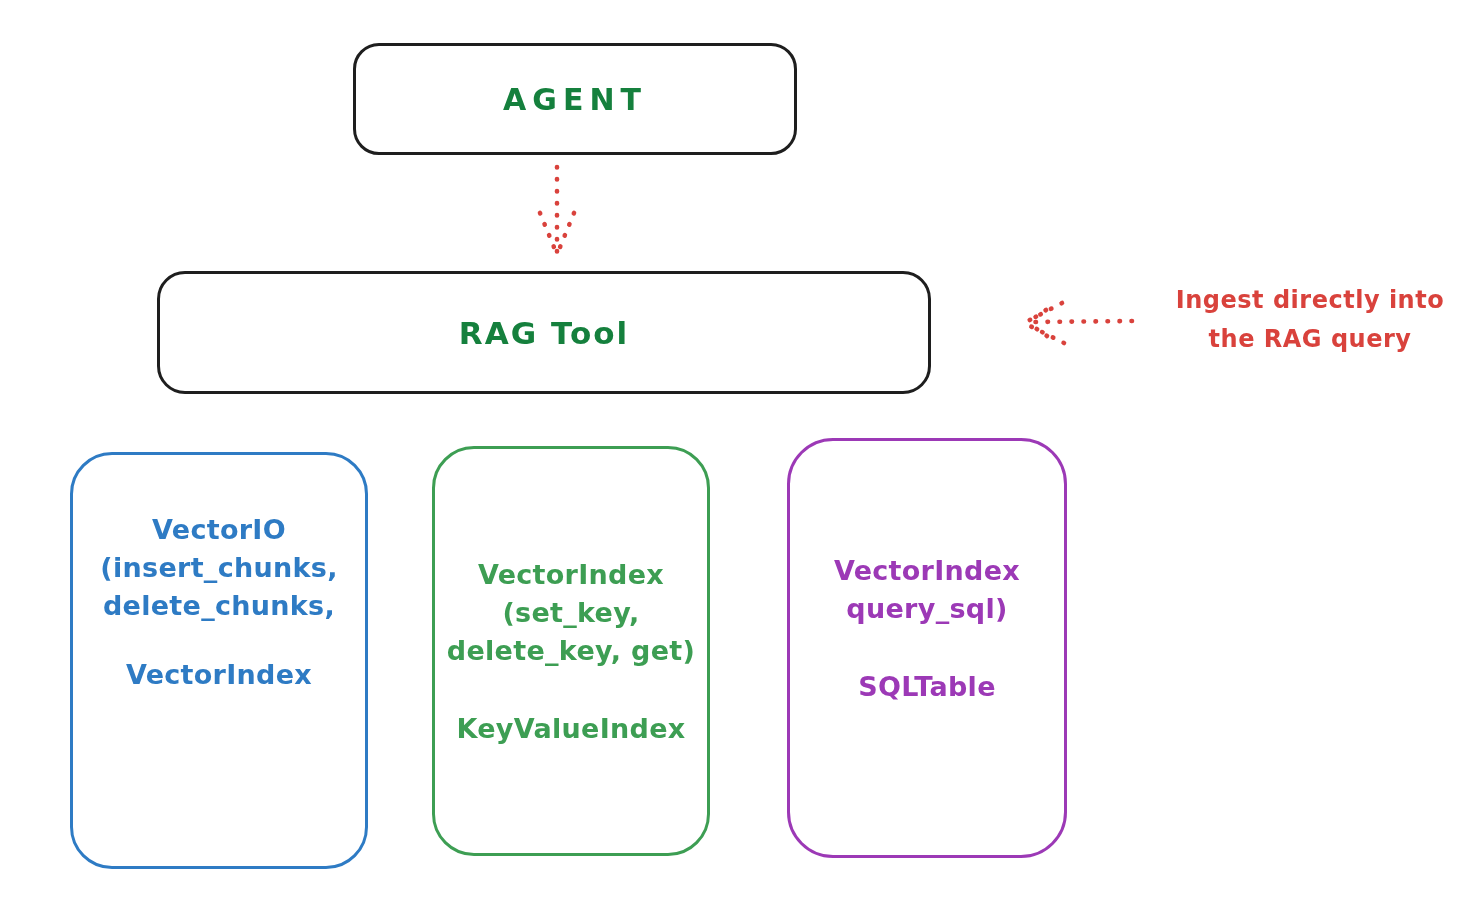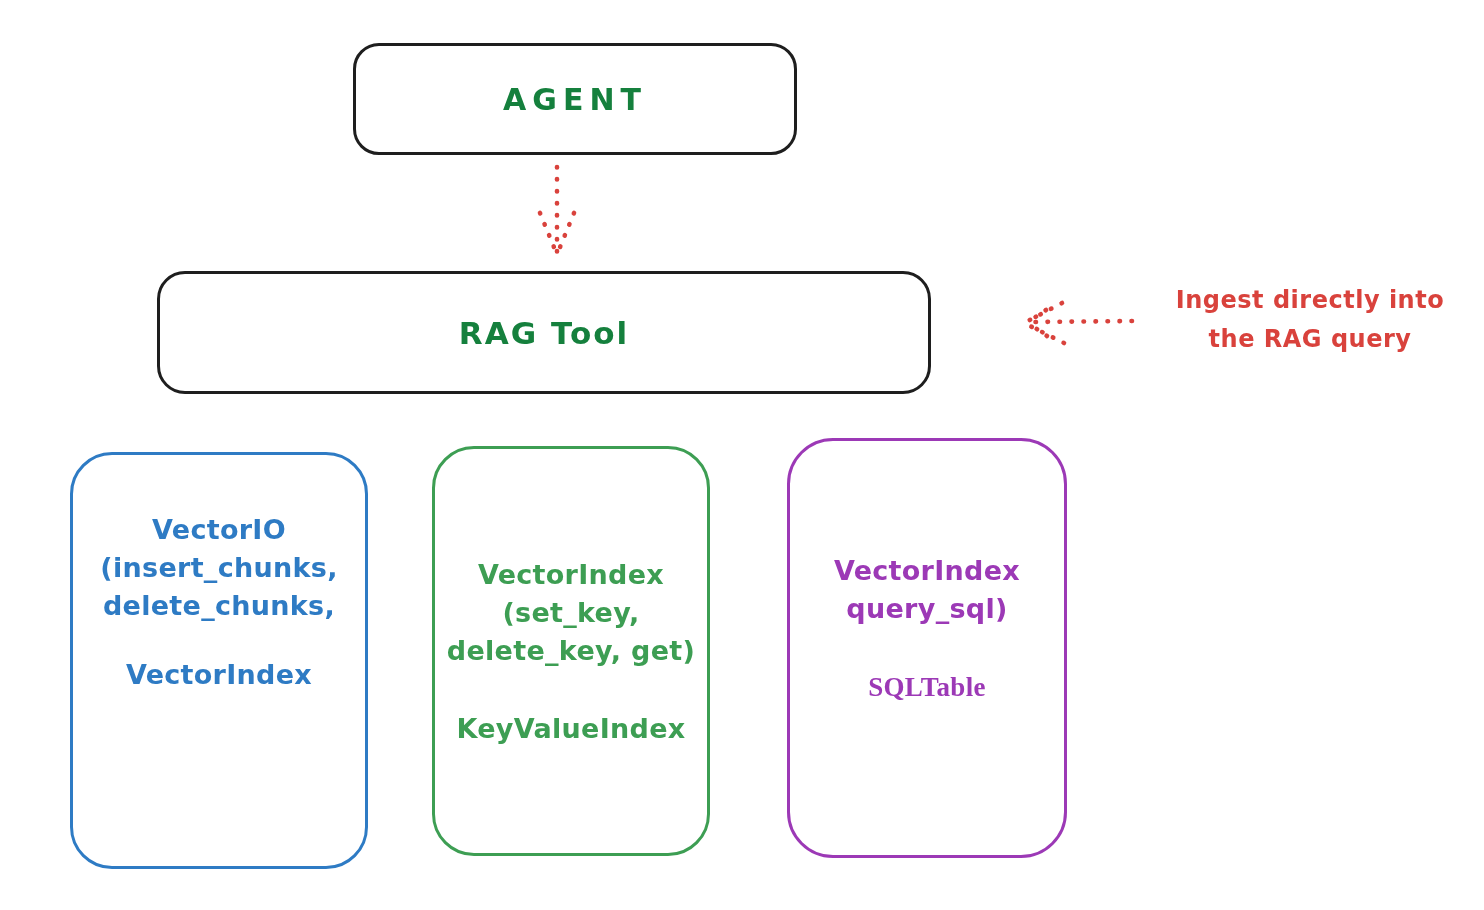--- a/index.html
+++ b/index.html
@@ -91,21 +91,21 @@
   #backend-keyvalue .index-label { margin-top: 40px; }
 
   #backend-relational {
     left: 787px; top: 438px;
     width: 280px; height: 420px;
     border-color: #9c39b6;
     color: #9c39b6;
     border-radius: 46px;
   }
   #backend-relational .text-block { margin-top: 111px; }
-  #backend-relational .index-label { margin-top: 40px; font-family: Liberation Serif, serif; }
+  #backend-relational .index-label { margin-top: 40px; }
 
   
   #annotation {
     position: absolute;
     left: 1138px; top: 281px;
     width: 344px;
     text-align: center;
     color: #d9423c;
     font-size: 24px;
     font-weight: 700;

